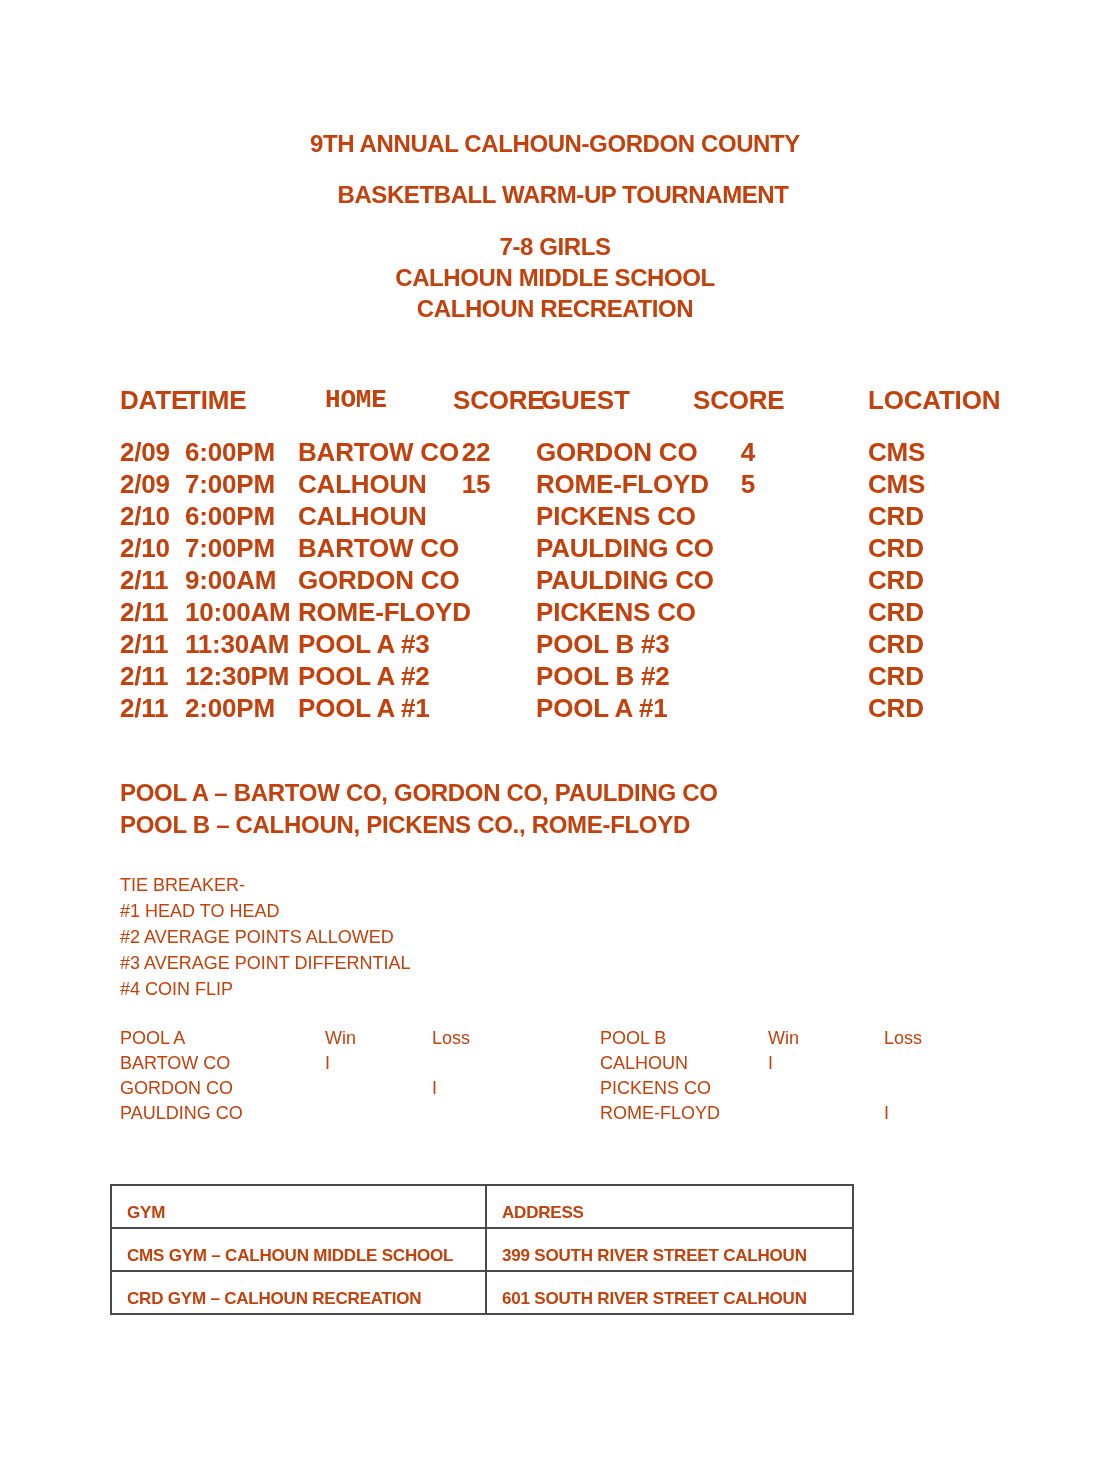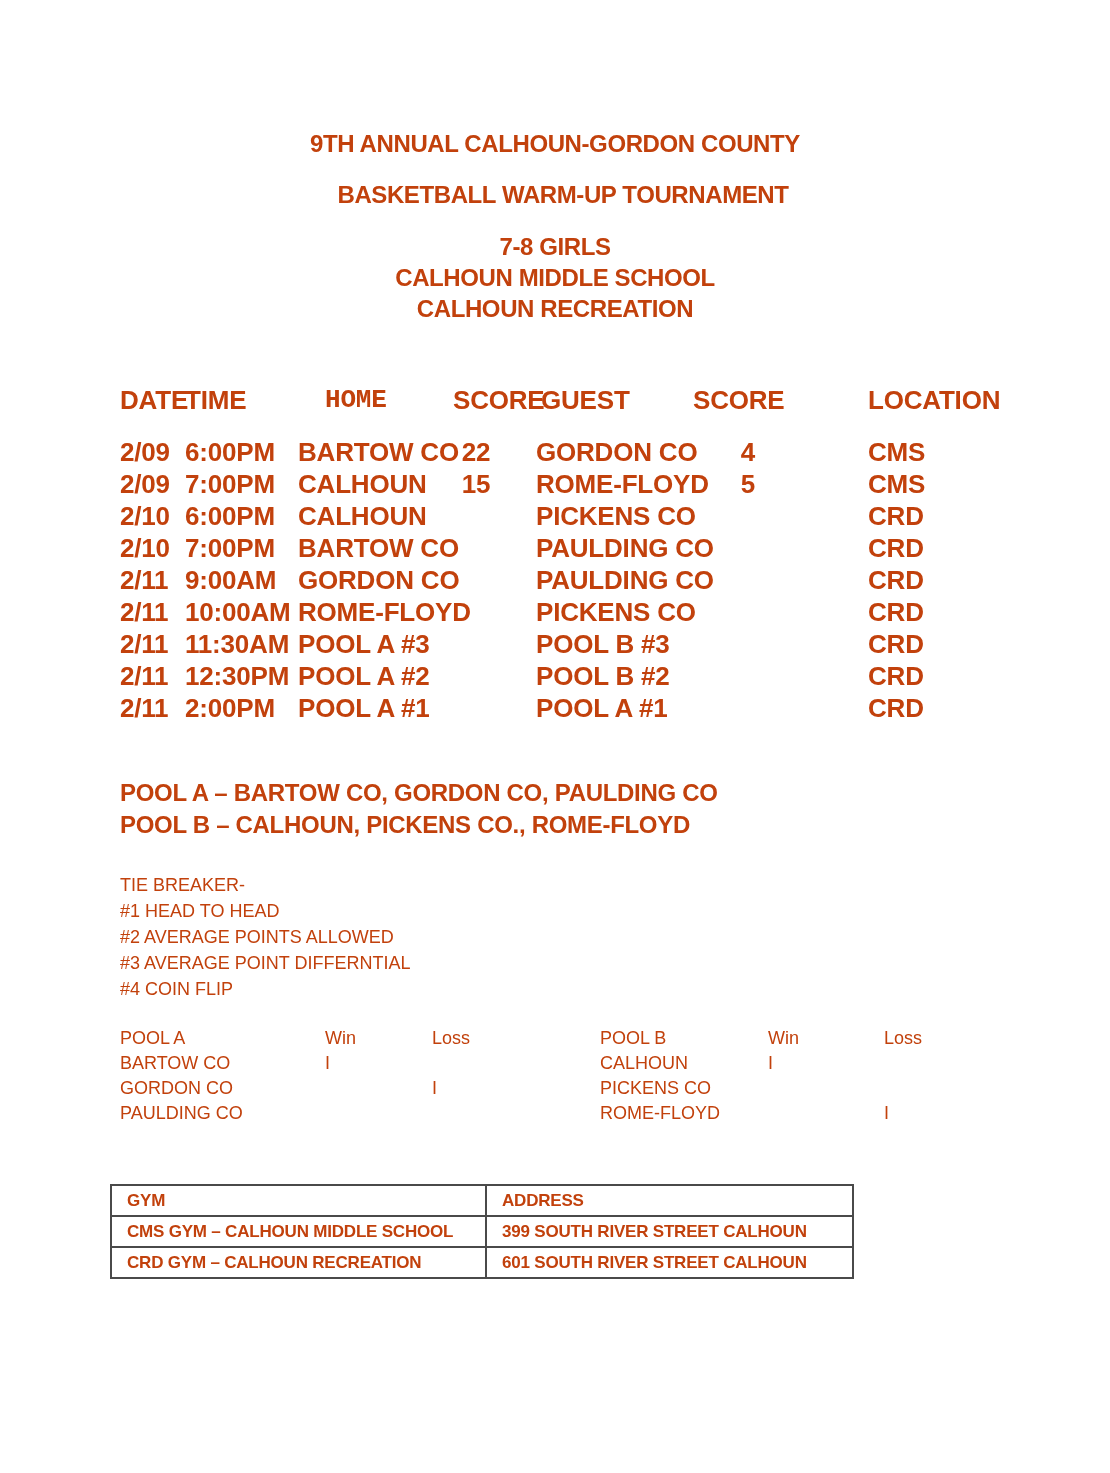--- a/index.html
+++ b/index.html
@@ -98,21 +98,21 @@
     width:744px;
     border-collapse:collapse;
     font-size:17px;
     font-weight:bold;
     letter-spacing:-0.2px;
     table-layout:fixed;
   }
   .gymtable th,.gymtable td{
     border:2px solid #4a4a4a;
     height:29px;
-    padding:0 0 0 15px;
+    padding:12px 0 0 15px;
     text-align:left;
     vertical-align:middle;
     white-space:nowrap;
     font-weight:bold;
     font-size:17px;
   }
   .gymtable col.c1{width:375px;}
 </style>
 </head>
 <body>

